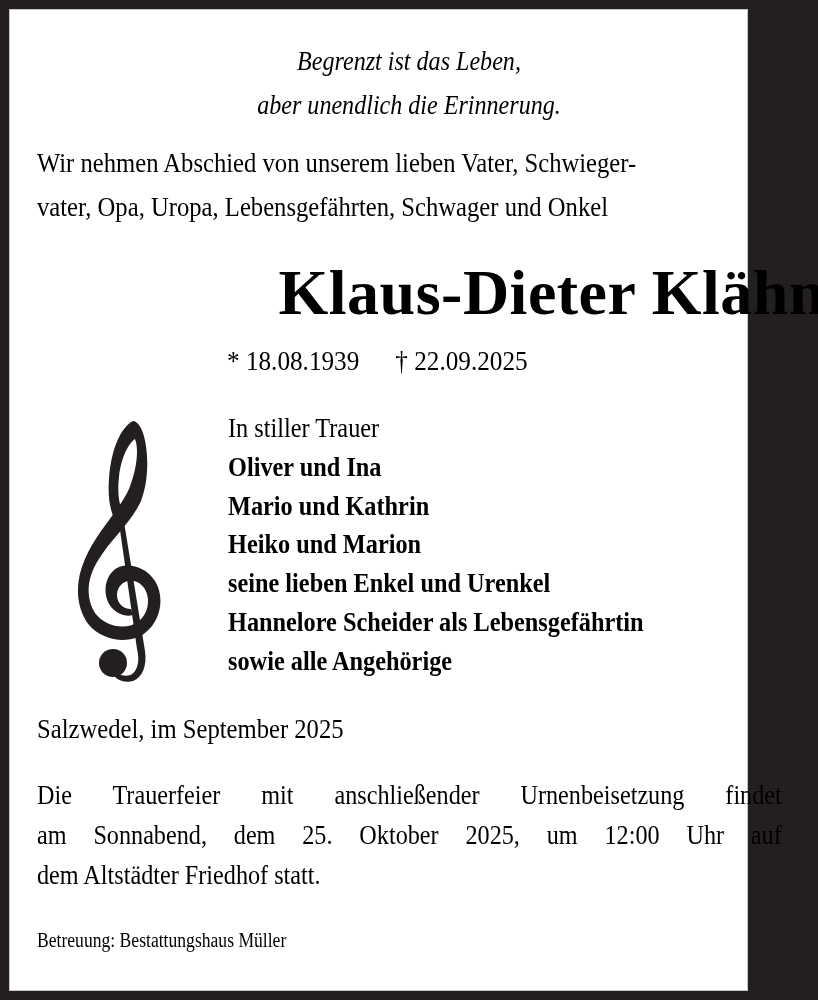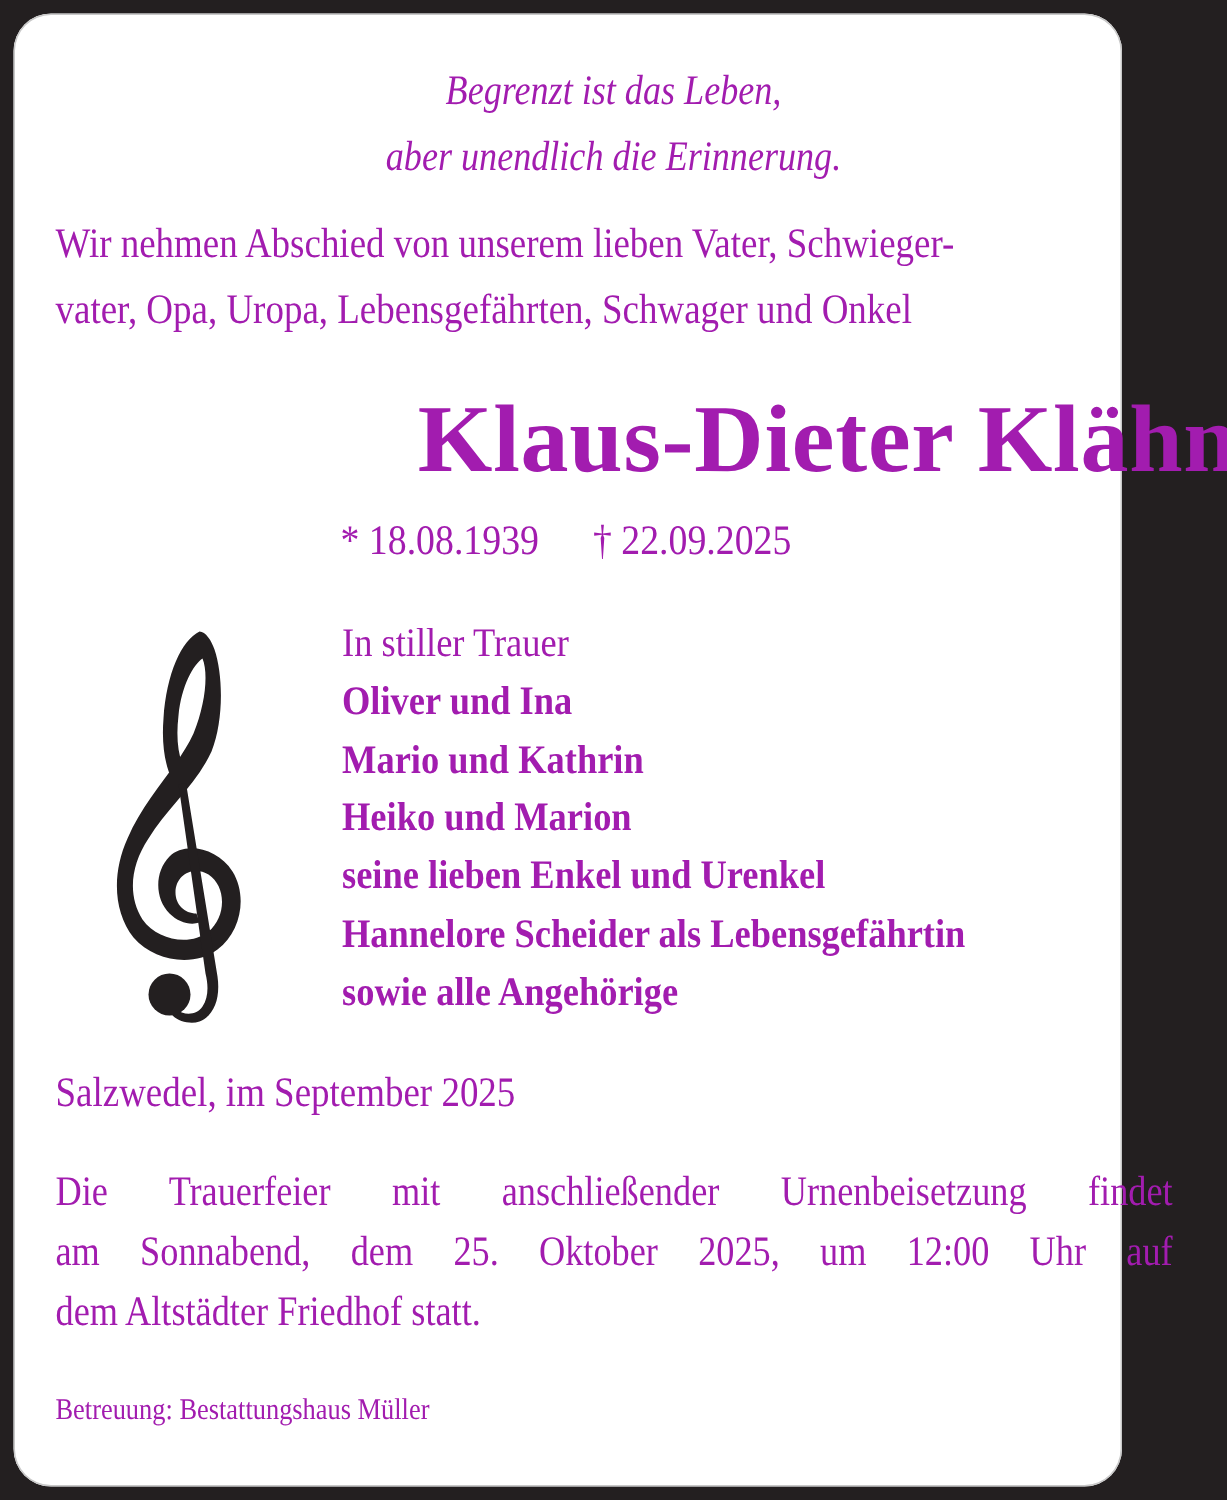--- a/index.html
+++ b/index.html
@@ -14,23 +14,22 @@
       overflow: hidden;
     }
     .frame {
       position: absolute;
       left: 9px;
       top: 9px;
       width: 739px;
       height: 982px;
       background: #ffffff;
       box-shadow: inset 0 0 0 1px #c8c8c8;
-      color: #a21caf;
+      color: #000000;
       font-family: "Liberation Serif", "DejaVu Serif", serif;
-      border-radius: 25px;
     }
     .motto {
       position: absolute;
       left: 0;
       width: 800px;
       top: 30px;
       text-align: center;
       font-style: italic;
       font-size: 28px;
       line-height: 44px;

